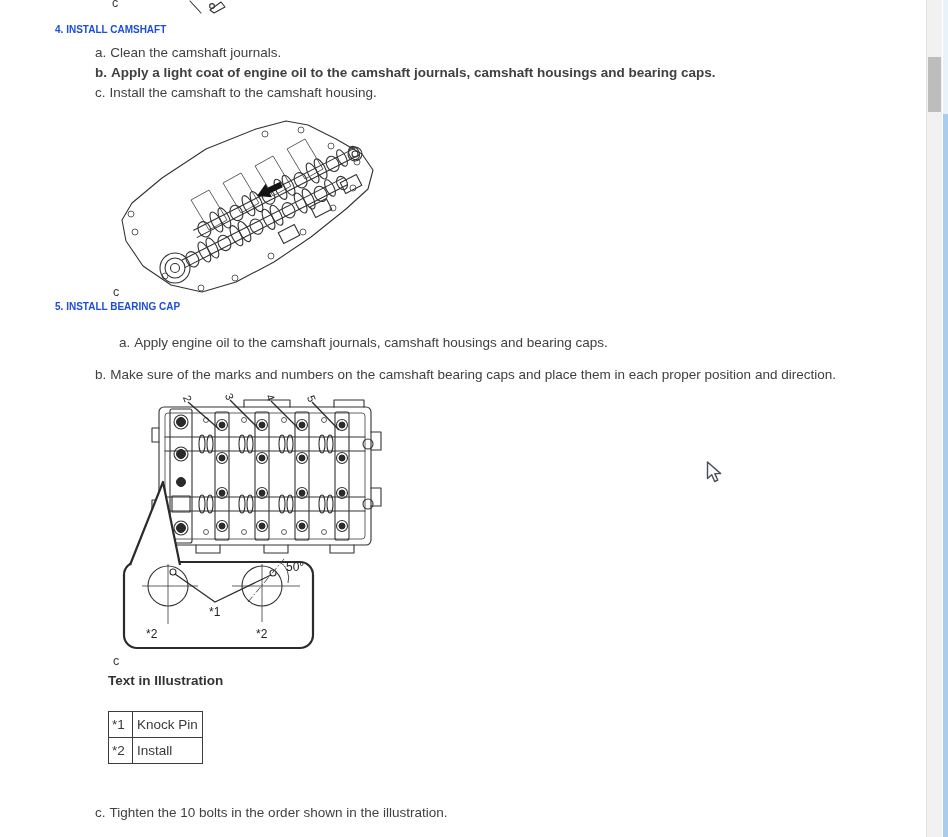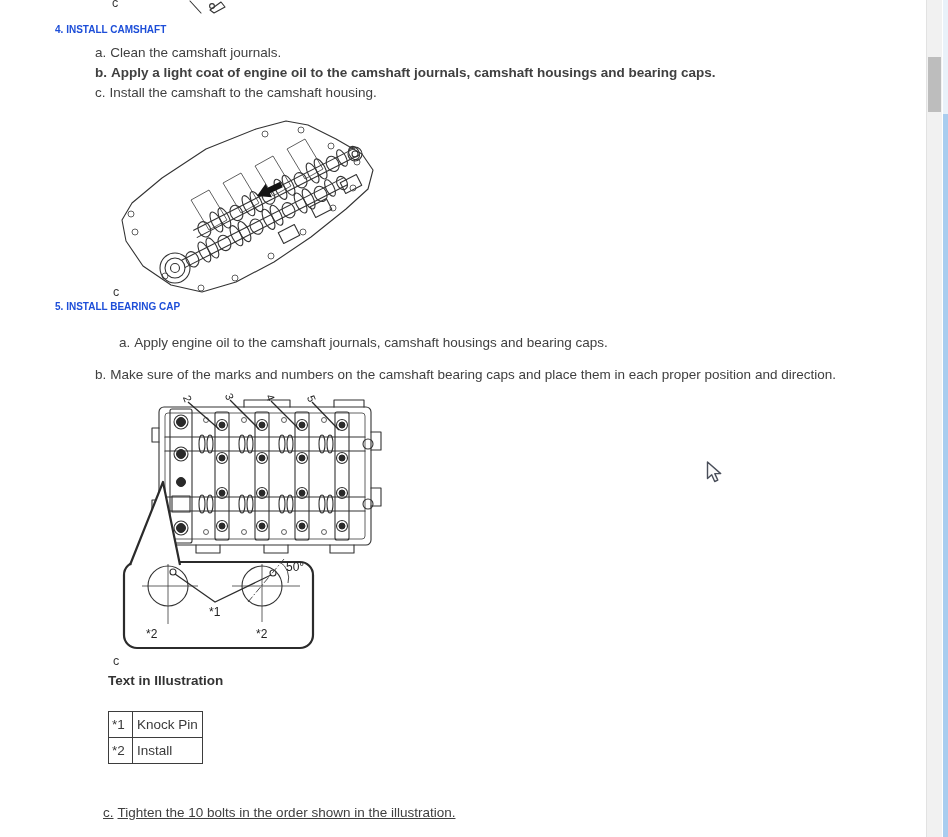--- a/index.html
+++ b/index.html
@@ -288,21 +288,21 @@
       <td class="ref">*1</td>
       <td>Knock Pin</td>
     </tr>
     <tr>
       <td class="ref">*2</td>
       <td>Install</td>
     </tr>
   </tbody>
     </table>
 
-  <div class="abs substep" style="left:103px;top:805px;text-decoration:underline;">
+  <div class="abs substep" style="left:95px;top:805px;">
     <span class="letter">c.</span><span>Tighten the 10 bolts in the order shown in the illustration.</span>
   </div>
 
   <div class="abs scroll-track"></div>
   <div class="abs scroll-thumb"></div>
   <div class="abs edge-strip-top"></div>
   <div class="abs edge-strip-bottom"></div>
 
   <svg class="abs" style="left:706px;top:461px;" width="20" height="24" viewBox="0 0 20 24">
     <path d="M1.5,1 L1.5,17.5 L5.7,13.8 L8.7,20.5 L11.8,19.1 L8.8,12.6 L14.7,12.6 Z" fill="#fafafa" stroke="#4a4f5a" stroke-width="1.4" stroke-linejoin="round"></path>

